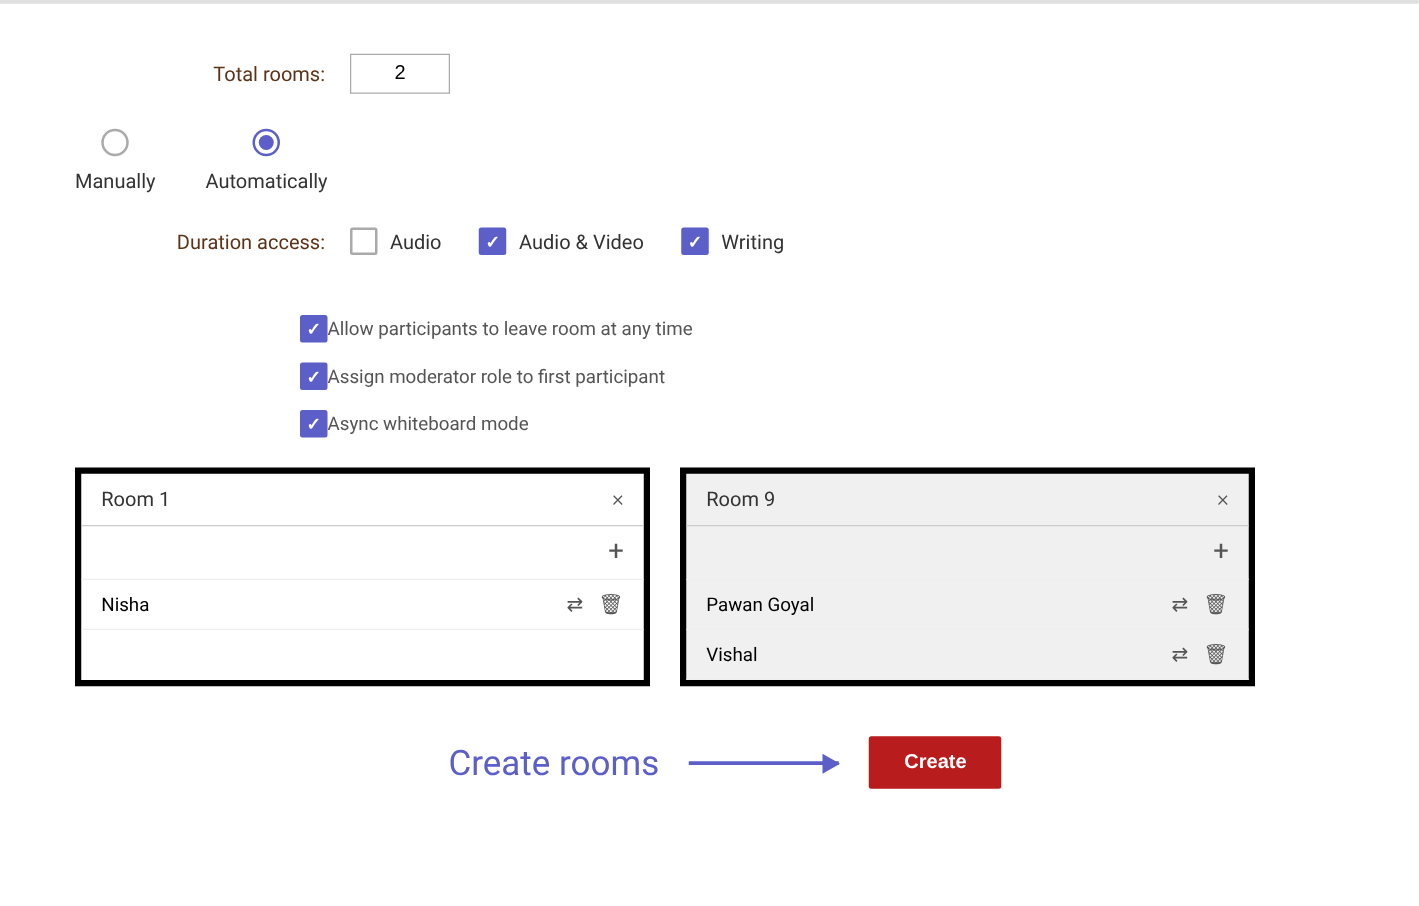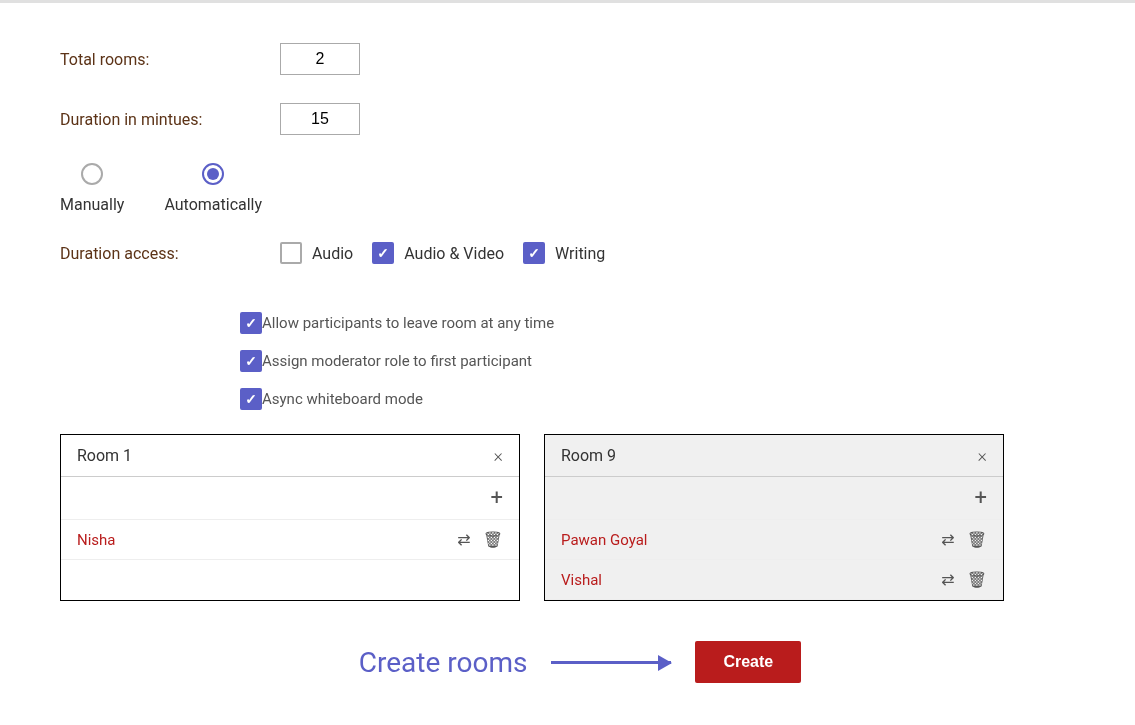--- a/index.html
+++ b/index.html
@@ -20,20 +20,21 @@
       display: flex;
       align-items: center;
       margin-bottom: 28px;
     }
 
     .form-label {
       color: #5c3317;
       font-size: 16px;
       font-weight: 400;
       min-width: 220px;
+      text-align: right;
       padding-right: 20px;
     }
 
     .form-input {
       border: 1px solid #aaa;
       padding: 6px 12px;
       font-size: 16px;
       width: 80px;
       text-align: center;
       outline: none;
@@ -76,21 +77,21 @@
     }
 
     .radio-label {
       font-size: 16px;
       color: #333;
     }
 
     .checkbox-group {
       display: flex;
       align-items: center;
-      gap: 19px;
+      gap: 30px;
     }
 
     .checkbox-option {
       display: flex;
       align-items: center;
       gap: 10px;
       cursor: pointer;
     }
 
     .checkbox-box {
@@ -143,21 +144,21 @@
 
     
     .rooms-section {
       display: flex;
       gap: 24px;
       margin-left: 60px;
       margin-right: 60px;
     }
 
     .room-card {
-      border: 1px solid #000000;
+      border: 5px solid #000000;
       width: 460px;
       min-height: 160px;
       background: #fff;
     }
 
     .room-card.grey-bg {
       background: #f0f0f0;
     }
 
     .room-header {
@@ -197,21 +198,21 @@
     .room-participant {
       display: flex;
       justify-content: space-between;
       align-items: center;
       padding: 10px 16px;
       border-bottom: 1px solid #eee;
     }
 
     .participant-name {
       font-size: 15px;
-      color: #b91c1c;
+      color: #000000;
     }
 
     .participant-actions {
       display: flex;
       gap: 12px;
       align-items: center;
     }
 
     .action-icon {
       cursor: pointer;
@@ -283,24 +284,20 @@
 
 <div class="top-border"></div>
 
 <div class="main-content">
 
   <div class="form-row">
     <div class="form-label">Total rooms:</div>
     <input class="form-input" type="text" value="2" style="">
   </div>
 
-  <div class="form-row">
-    <div class="form-label">Duration in mintues:</div>
-    <input class="form-input" type="text" value="15" style="">
-  </div>
 
   <div class="form-row">
     <div class="radio-group">
       <div class="radio-option">
         <div class="radio-circle"></div>
         <span class="radio-label">Manually</span>
       </div>
       <div class="radio-option">
         <div class="radio-circle selected">
           <div class="radio-dot"></div>

